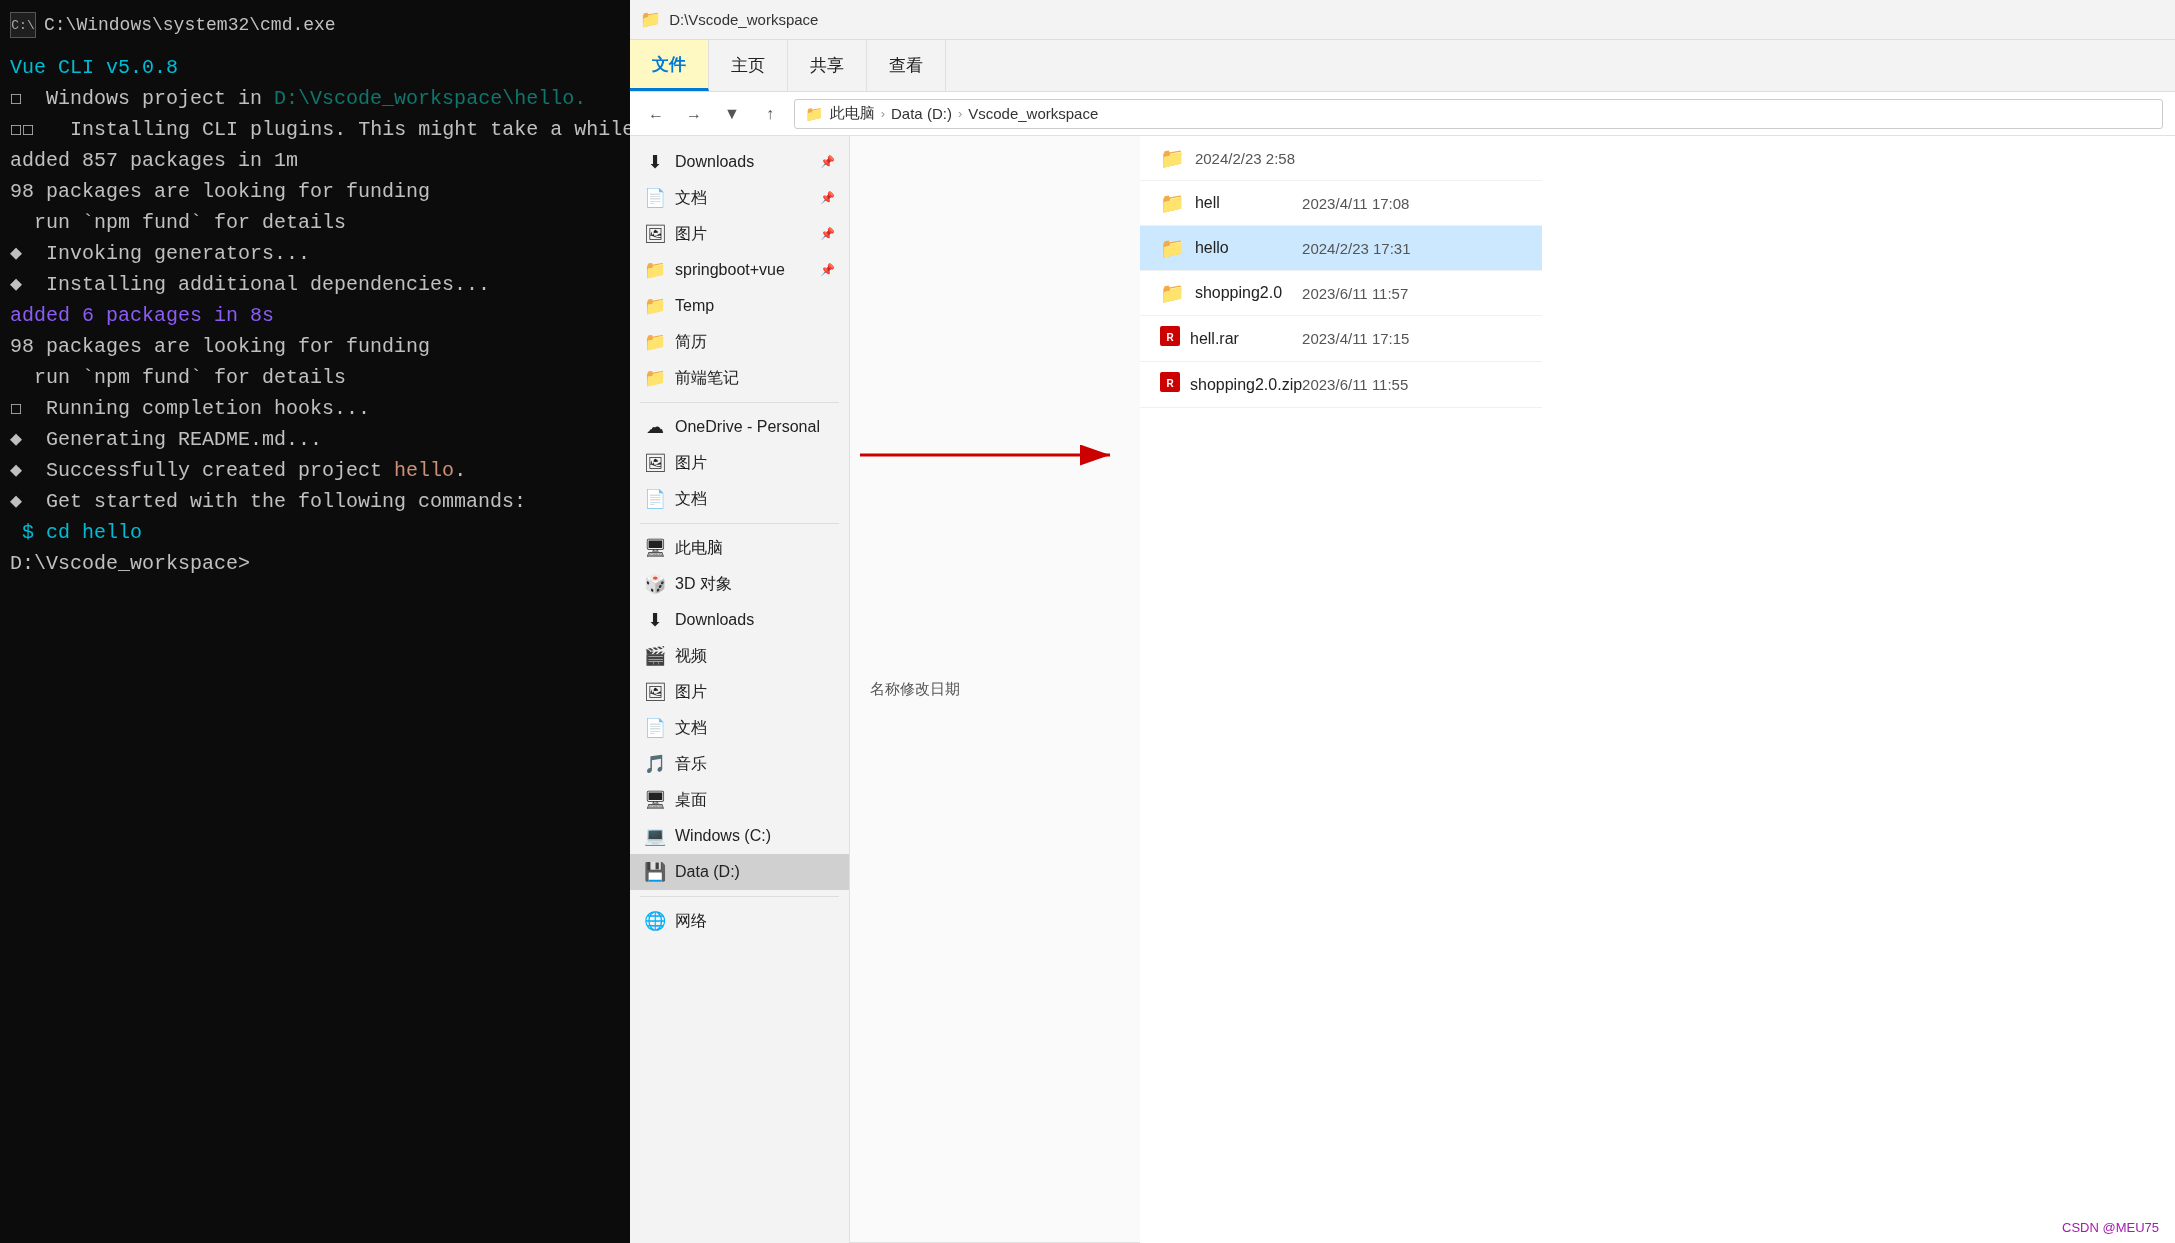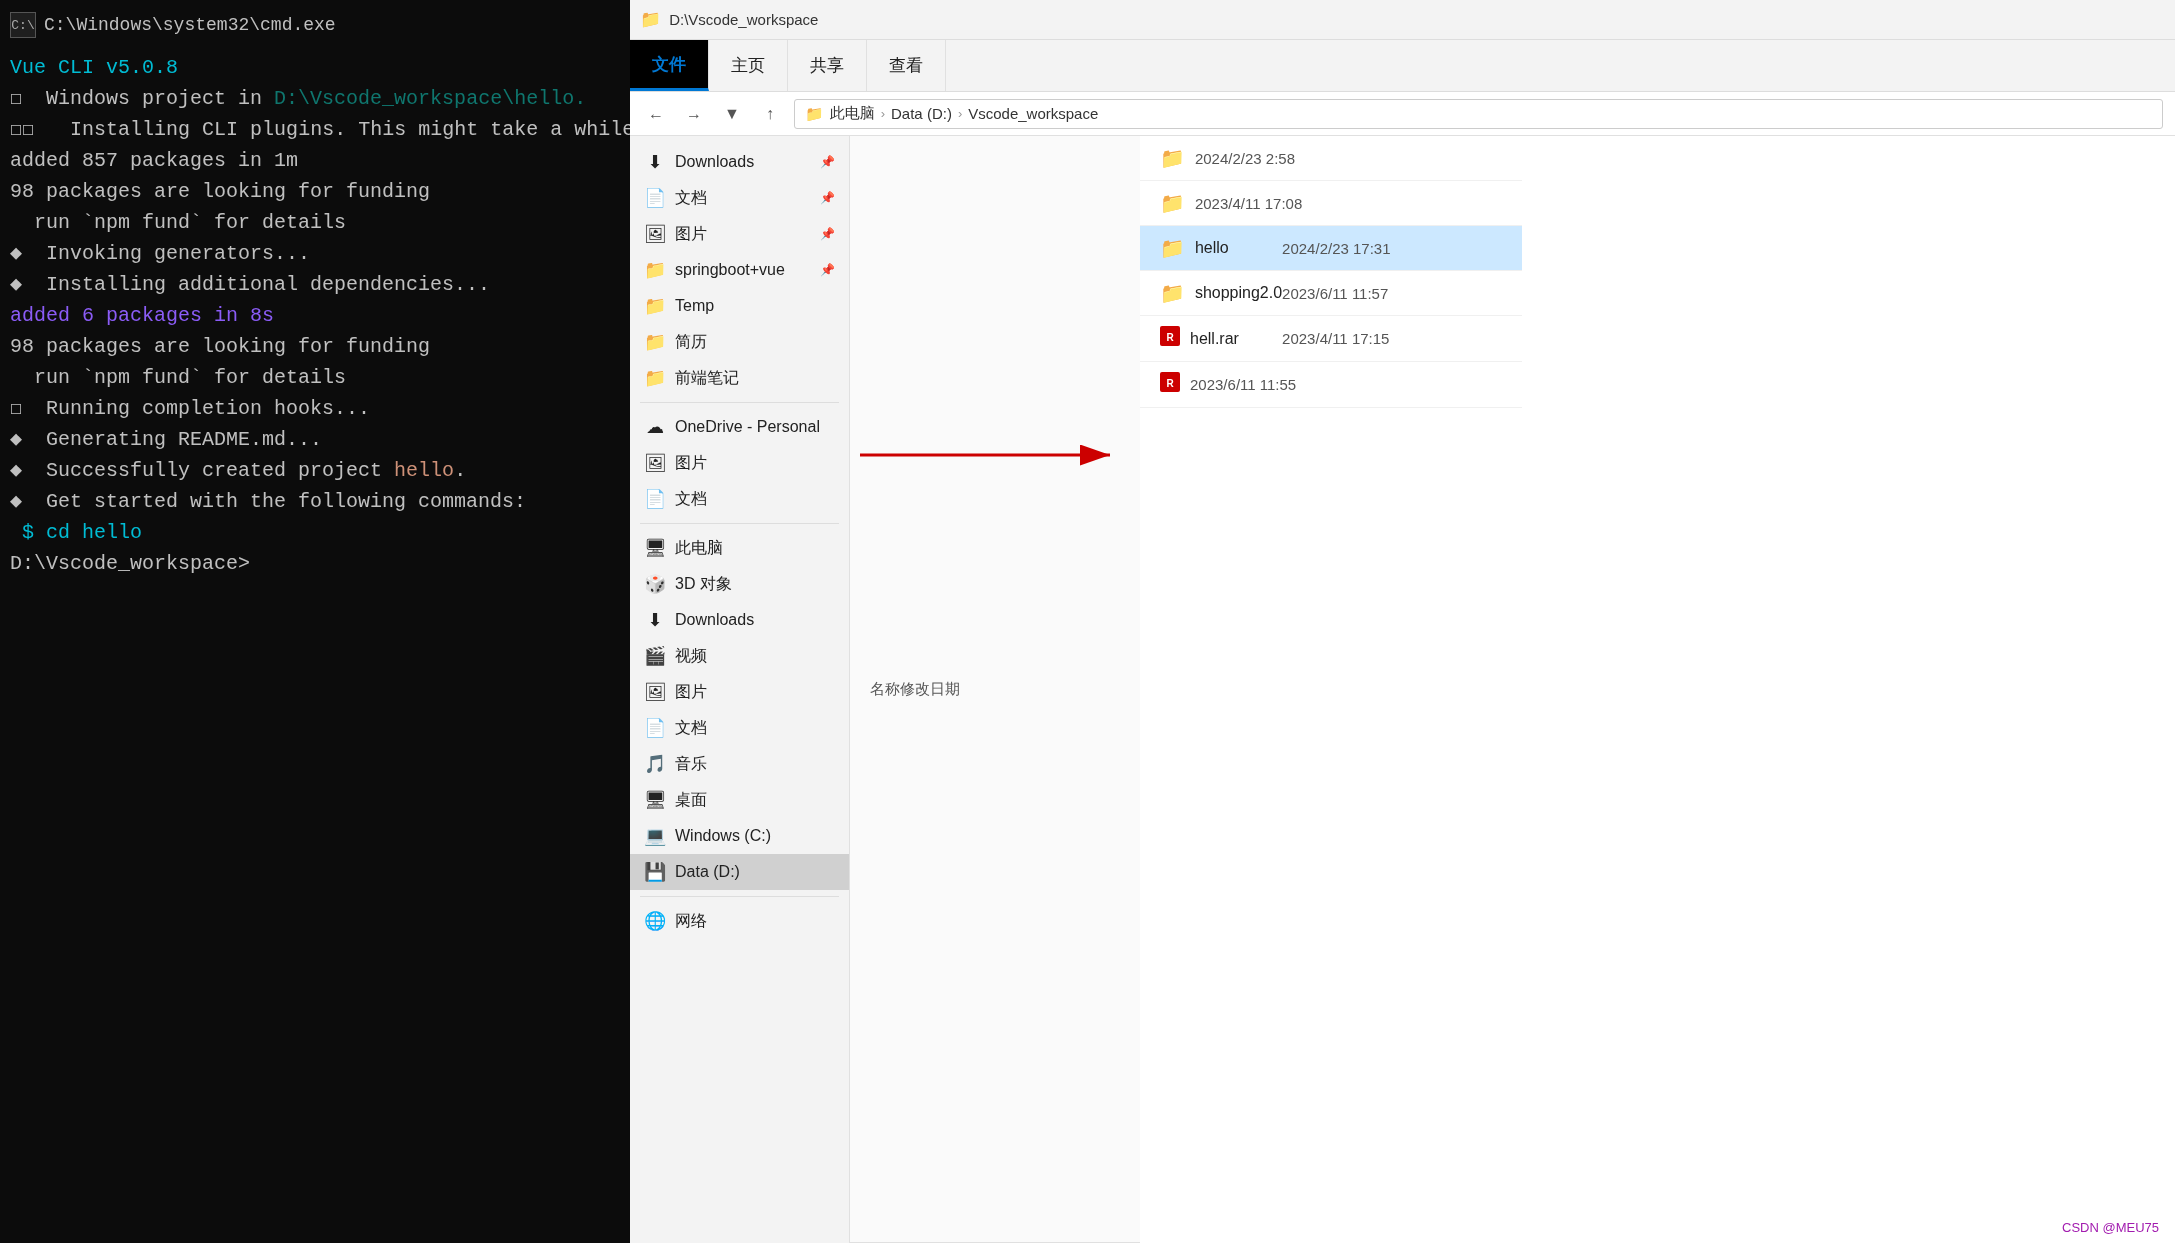--- a/index.html
+++ b/index.html
@@ -75,21 +75,21 @@
     .ribbon-tab {
       padding: 0 22px;
       display: flex;
       align-items: center;
       font-size: 17px;
       cursor: pointer;
       color: #222;
       border-right: 1px solid #e0e0e0;
     }
     .ribbon-tab.active {
-      background: #000000;
+      background: #fef9c3;
       border-bottom: 3px solid #0078d4;
       color: #0078d4;
       font-weight: 600;
     }
 
     
     #address-bar {
       height: 44px;
       background: #fff;
       border-bottom: 1px solid #e0e0e0;
@@ -379,20 +379,21 @@
         <div class="col-name">名称</div>
         <div class="col-date">修改日期</div>
       </div>
       <div id="file-rows">
           <div class="file-row">
             <span class="file-icon" style="color: rgb(255, 185, 0);">📁</span>
             <span class="file-date">2024/2/23 2:58</span>
           </div>
           <div class="file-row">
             <span class="file-icon" style="color: rgb(255, 185, 0);">📁</span>
+            <span class="file-name">hell</span>
             <span class="file-date">2023/4/11 17:08</span>
           </div>
           <div class="file-row selected">
             <span class="file-icon" style="color: rgb(255, 185, 0);">📁</span>
             <span class="file-name">hello</span>
             <span class="file-date">2024/2/23 17:31</span>
           </div>
           <div class="file-row">
             <span class="file-icon" style="color: rgb(255, 185, 0);">📁</span>
             <span class="file-name">shopping2.0</span>
@@ -404,20 +405,21 @@
                 <text x="10" y="15" text-anchor="middle" font-size="10" fill="#fff" font-weight="bold">R</text>
               </svg></span>
             <span class="file-name">hell.rar</span>
             <span class="file-date">2023/4/11 17:15</span>
           </div>
           <div class="file-row">
             <span class="file-icon"><svg width="20" height="20" viewBox="0 0 20 20">
                 <rect width="20" height="20" rx="2" fill="#c00"></rect>
                 <text x="10" y="15" text-anchor="middle" font-size="10" fill="#fff" font-weight="bold">R</text>
               </svg></span>
+            <span class="file-name">shopping2.0.zip</span>
             <span class="file-date">2023/6/11 11:55</span>
           </div>
         </div>
     </div>
 
   </div>
 
   <div id="csdn-label">CSDN @MEU75</div>
 </div>
 

